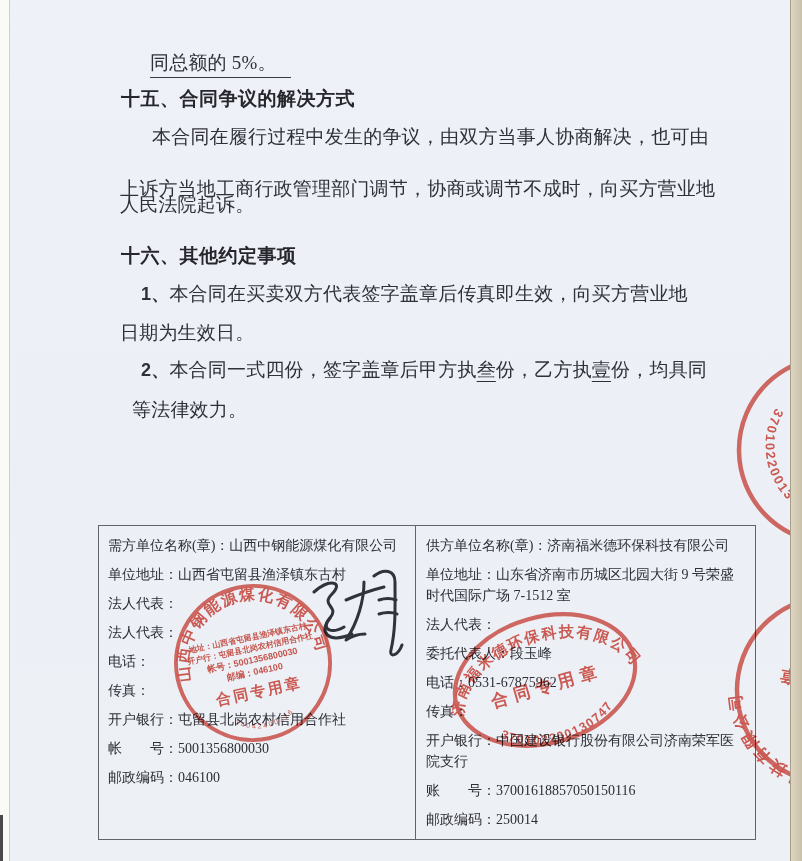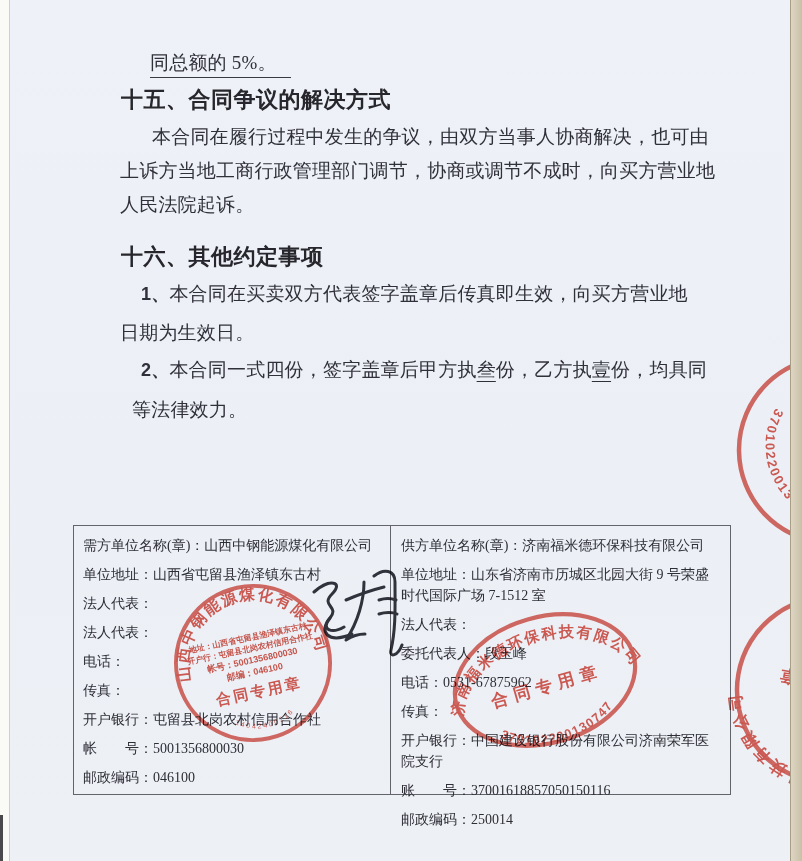--- a/index.html
+++ b/index.html
@@ -3,26 +3,26 @@
 <meta charset="utf-8">
 <style>
   html,body{margin:0;padding:0;}
   body{width:802px;height:861px;font-family:"Liberation Serif","DejaVu Serif",serif;}
   .page{position:relative;width:802px;height:861px;background:linear-gradient(180deg,#eef1f7 0%,#ecf0f6 55%,#edf0f5 100%);overflow:hidden;color:#30303a;}
   .edge-left{position:absolute;left:0;top:0;width:9px;height:100%;background:#fafaf7;border-right:1px solid rgba(150,156,163,.45);}
   .edge-right{position:absolute;right:0;top:0;width:11px;height:100%;background:linear-gradient(to right,#ded6c3,#c9c0a8);border-left:1px solid #a89e85;}
   .corner-dark{position:absolute;left:0;bottom:0;width:3px;height:46px;background:#4a4a4c;}
 
   .tline{position:absolute;white-space:nowrap;font-size:19px;letter-spacing:.2px;line-height:26px;}
-  .heading{font-family:Liberation Sans, sans-serif;font-weight:700;font-size:22px;letter-spacing:.5px;color:#26262c;}
+  .heading{font-family:Liberation Mono, monospace;font-weight:700;font-size:19px;letter-spacing:.5px;color:#26262c;}
   .u{ text-decoration:underline;text-underline-offset:5px;}
   .carry{border-bottom:1.2px solid #3a3a42;padding-bottom:4px;padding-right:14px;}
   .itemno{font-weight:700;font-family:"Liberation Sans","DejaVu Sans",sans-serif;font-size:18px;}
 
-  .sig-table{position:absolute;left:73px;top:525px;width:658px;height:270px;border:1px solid #63636b;box-sizing:border-box;display:flex;background:rgba(255,255,255,0);}
+  .sig-table{position:absolute;left:98px;top:525px;width:658px;height:315px;border:1px solid #63636b;box-sizing:border-box;display:flex;background:rgba(255,255,255,0);}
   .cell{box-sizing:border-box;font-size:14px;color:#2e2e36;}
   .cell.buyer{width:317px;padding:9px 9px 0 9px;}
   .cell.supplier{width:341px;border-left:1px solid #63636b;padding:9px 8px 0 10px;}
   .ln{line-height:21px;margin:0 0 8px 0;white-space:nowrap;}
   .ln.wrap-first{margin-bottom:0;}
 
   .stamp-layer{position:absolute;left:0;top:0;width:791px;height:861px;overflow:hidden;pointer-events:none;}
   .stamp{position:absolute;mix-blend-mode:multiply;opacity:.88;}
   .stamp text{font-family:"Liberation Sans","DejaVu Sans",sans-serif;}
   .sig{position:absolute;mix-blend-mode:multiply;}
@@ -31,21 +31,21 @@
 <body>
 
 <div class="page">
   <div class="edge-left"></div>
   <div class="corner-dark"></div>
 
   <div class="tline" style="left:150px;top:50px;"><span class="carry">同总额的 5%。</span></div>
 
   <div class="tline heading" style="left:121px;top:87px;">十五、合同争议的解决方式</div>
   <div class="tline" style="left:152px;top:124px;">本合同在履行过程中发生的争议，由双方当事人协商解决，也可由</div>
-  <div class="tline" style="left:120px;top:158px;">上诉方当地工商行政管理部门调节，协商或调节不成时，向买方营业地</div>
+  <div class="tline" style="left:120px;top:176px;">上诉方当地工商行政管理部门调节，协商或调节不成时，向买方营业地</div>
   <div class="tline" style="left:120px;top:192px;">人民法院起诉。</div>
 
   <div class="tline heading" style="left:121px;top:244px;">十六、其他约定事项</div>
   <div class="tline" style="left:141px;top:281px;"><span class="itemno">1、</span><span>本合同在买卖双方代表签字盖章后传真即生效，向买方营业地</span></div>
   <div class="tline" style="left:120px;top:320px;">日期为生效日。</div>
   <div class="tline" style="left:141px;top:357px;"><span class="itemno">2、</span><span>本合同一式四份，签字盖章后甲方执</span><span class="u">叁</span><span>份，乙方执</span><span class="u">壹</span><span>份，均具同</span></div>
   <div class="tline" style="left:132px;top:397px;">等法律效力。</div>
 
   <div class="sig-table">
     <div class="cell buyer">

